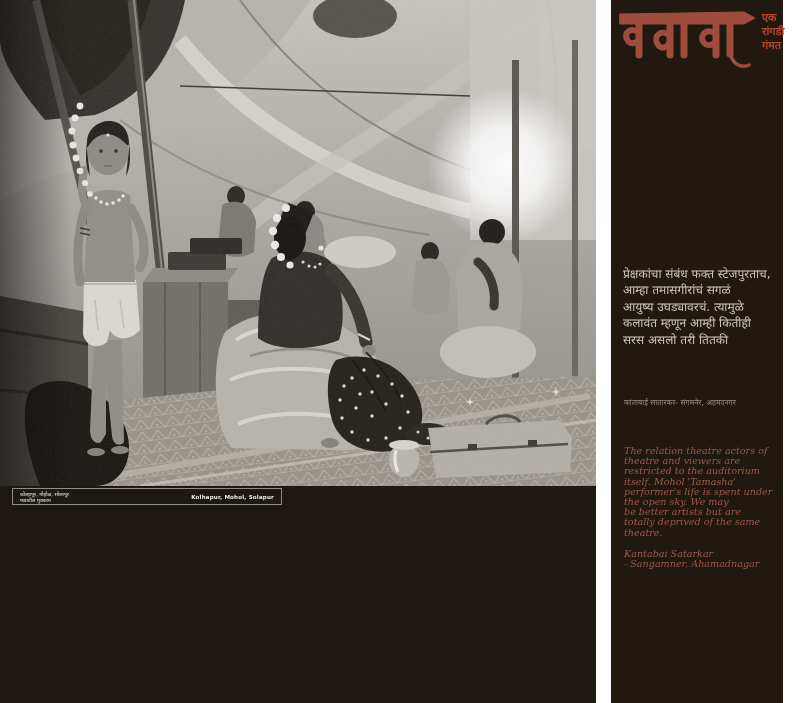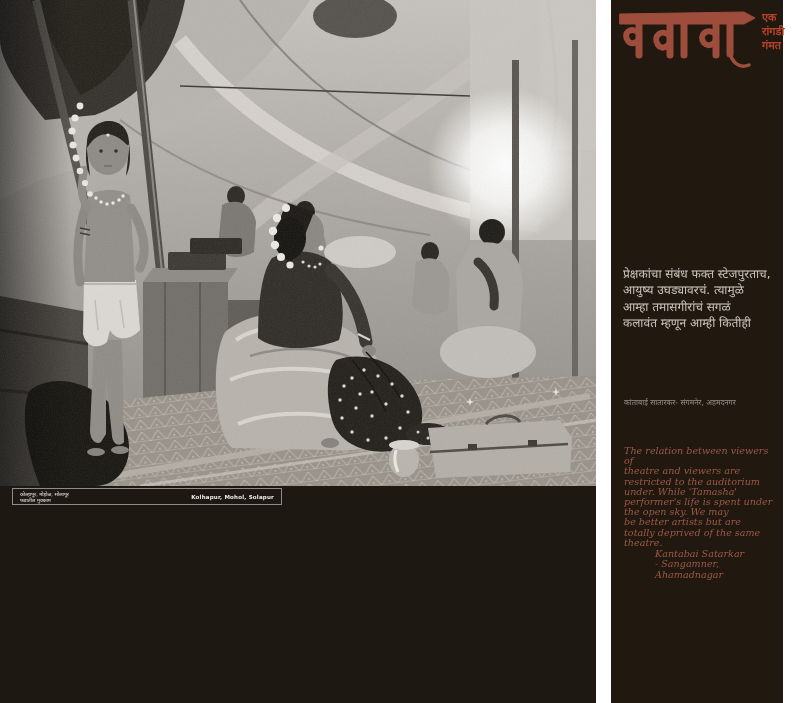--- a/index.html
+++ b/index.html
@@ -51,21 +51,20 @@
     position:absolute;left:13px;top:446px;right:8px;
     font-size:9.6px;line-height:10.2px;
     font-style:italic;font-family:"DejaVu Serif","Liberation Serif",serif;
     color:#9c5947;
   }
   .english-attribution{
     position:absolute;left:13px;top:549px;right:8px;
     font-size:9.6px;line-height:10.4px;
     font-style:italic;font-family:"DejaVu Serif","Liberation Serif",serif;
     color:#9c5947;
-    margin-left:31px;
   }
   .visually-hidden{
     position:absolute;width:1px;height:1px;overflow:hidden;
     clip:rect(0 0 0 0);white-space:nowrap;
   }
 </style>
 </head>
 <body>
 
 <div class="page">
@@ -322,32 +321,33 @@
     <span class="visually-hidden">तमाशा</span>
 
     <div class="subtitle">
       <div>एक</div>
       <div>रांगडी</div>
       <div>गंमत</div>
     </div>
 
     <div class="marathi-quote">
       <div>प्रेक्षकांचा संबंध फक्त स्टेजपुरताच,</div>
+      <div>आम्हा तमासगीरांचं सगळं</div>
       <div>आयुष्य उघड्यावरचं. त्यामुळे</div>
-      <div>आम्हा तमासगीरांचं सगळं</div>
       <div>कलावंत म्हणून आम्ही कितीही</div>
+      <div>सरस असलो तरी तितकी</div>
     </div>
 
     <div class="marathi-attribution">कांताबाई सातारकर- संगमनेर, अहमदनगर</div>
 
     <div class="english-quote">
-      <div>The relation between viewers of</div>
+      <div>The relation theatre actors of</div>
       <div>theatre and viewers are</div>
       <div>restricted to the auditorium</div>
-      <div>under. While 'Tamasha'</div>
+      <div>itself. Mohol 'Tamasha'</div>
       <div>performer's life is spent under</div>
       <div>the open sky. We may</div>
       <div>be better artists but are</div>
       <div>totally deprived of the same</div>
       <div>theatre.</div>
     </div>
 
     <div class="english-attribution">
       <div>Kantabai Satarkar</div>
       <div>- Sangamner, Ahamadnagar</div>

